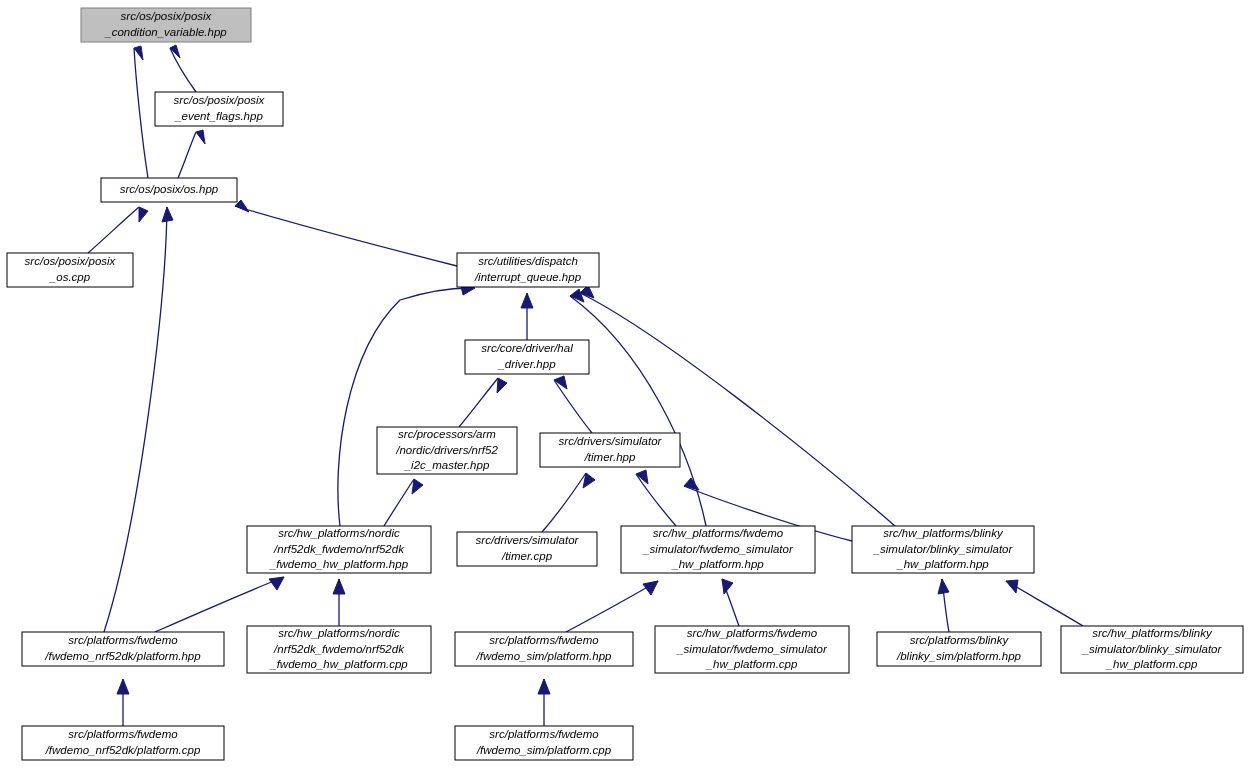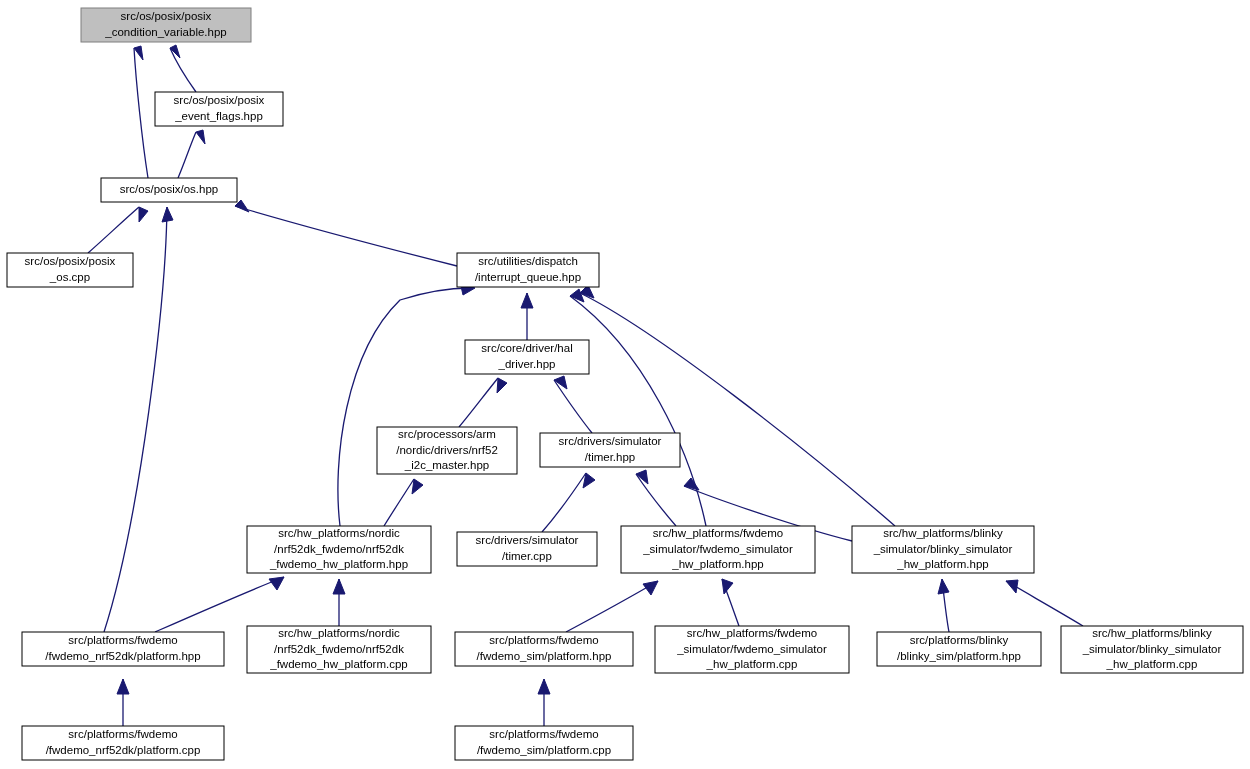--- a/index.html
+++ b/index.html
@@ -10,20 +10,21 @@
   body {
     width: 1250px;
     height: 769px;
     font-family: "Liberation Sans", sans-serif;
     overflow: hidden;
   }
   #graph-root {
     position: relative;
     width: 1250px;
     height: 769px;
+    font-style: italic;
   }
   svg#graph-canvas {
     position: absolute;
     top: 0;
     left: 0;
     width: 1250px;
     height: 769px;
     display: block;
   }
   .node-box {

